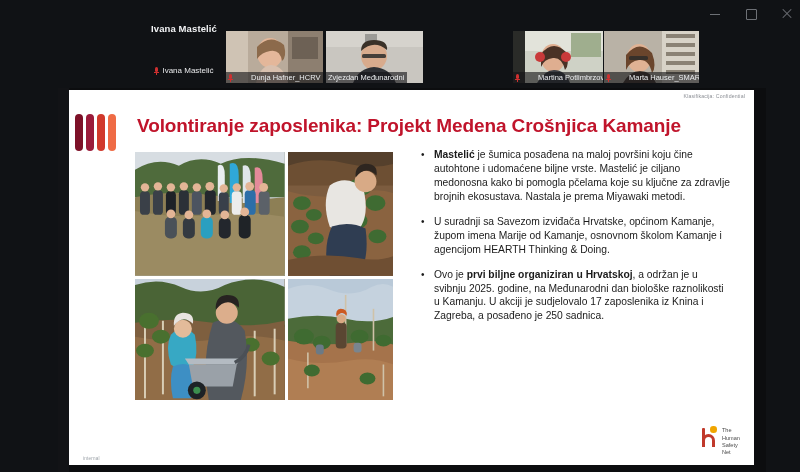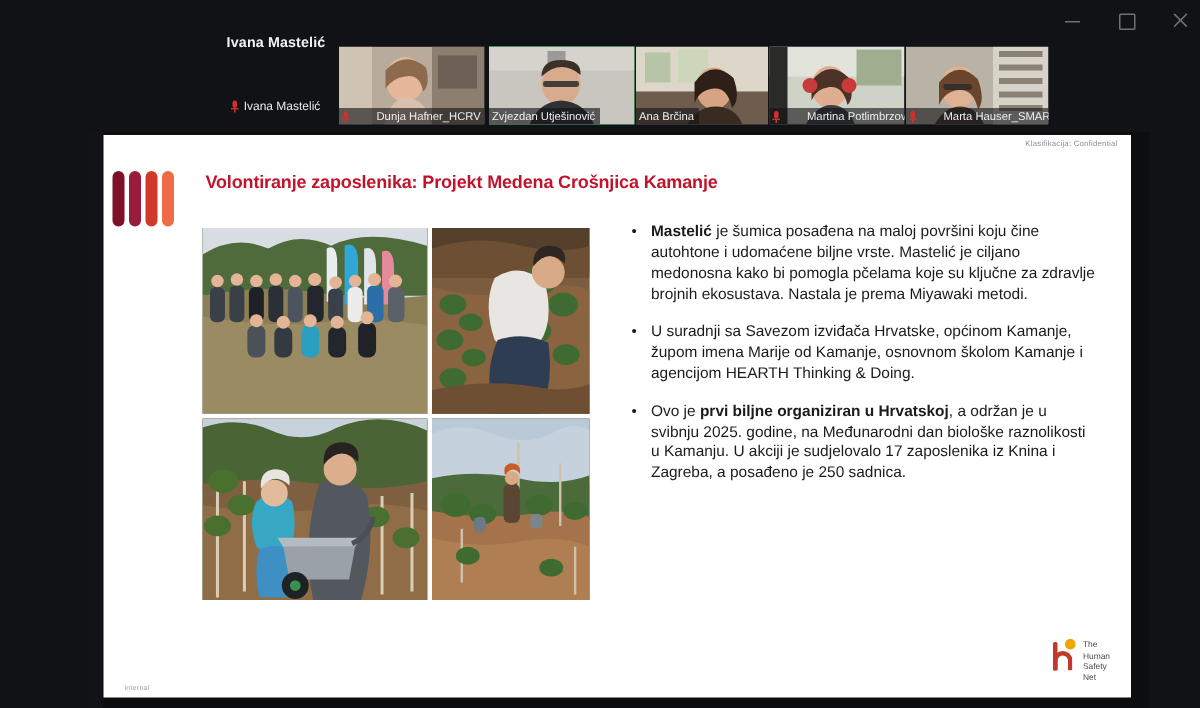--- a/index.html
+++ b/index.html
@@ -38,21 +38,21 @@
   
   .stage{position:absolute;left:58px;top:88px;width:708px;height:384px;background:#0c0d0f;}
   .darkbar{position:absolute;left:0;top:0;width:11px;height:384px;background:#121316;}
   .slide{position:absolute;left:11px;top:2px;width:685px;height:375px;background:#fff;overflow:hidden;}
 
   .klas{position:absolute;right:9px;top:3px;font-size:5.2px;color:#8d9096;letter-spacing:.15px;}
 
   .bars{position:absolute;left:6px;top:24px;display:flex;gap:3px;}
   .bars span{display:block;width:8px;height:37px;border-radius:4px;}
 
-  .title{position:absolute;left:68px;top:25px;right:20px;font-size:12px;font-weight:bold;color:#c0142b;letter-spacing:-.1px;line-height:1.15;}
+  .title{position:absolute;left:68px;top:25px;right:20px;font-size:19px;font-weight:bold;color:#c0142b;letter-spacing:-.1px;line-height:1.15;}
 
   
   .collage{position:absolute;left:66px;top:62px;width:258px;height:248px;display:grid;
            grid-template-columns:1.42fr 1fr;grid-template-rows:1.02fr 1fr;gap:3px;}
   .ph{position:relative;overflow:hidden;background:#5b6b4a;}
 
   
   .bullets{position:absolute;left:352px;top:58px;width:310px;color:#1b1b1b;font-size:10.3px;line-height:1.355;}
   .bul{display:flex;margin-bottom:11px;}
   .dot{flex:none;width:13px;color:#1b1b1b;font-size:10px;line-height:1.42;}
@@ -123,39 +123,24 @@
       <svg class="shot" viewBox="0 0 97 52" preserveAspectRatio="none">
         <rect width="97" height="52" fill="#c9c6c0"></rect>
         <rect x="0" y="0" width="97" height="16" fill="#d6d3cd"></rect>
         <rect x="39" y="3" width="12" height="9" fill="#9b9a96"></rect>
         <ellipse cx="48" cy="25" rx="13" ry="14" fill="#d8ab8d"></ellipse>
         <path d="M35 20 q13 -12 26 -1 q1 -10 -13 -10 q-13 0 -13 11 z" fill="#3a3128"></path>
         <rect x="36" y="23" width="24" height="4" rx="1.6" fill="#2b2b2b" opacity=".85"></rect>
         <path d="M27 52 q6 -15 21 -16 q16 1 22 16 z" fill="#2f3135"></path>
       </svg>
       <div class="nm">
-        <span>Zvjezdan Utješinović</span>
-      </div>
-    </div>
-
-    <div class="tile" style="left:408px;width:88px;">
-      <svg class="shot" viewBox="0 0 88 52" preserveAspectRatio="none">
-        <rect width="88" height="52" fill="#cfc8bb"></rect>
-        <rect x="0" y="0" width="88" height="30" fill="#ddd7c9"></rect>
-        <rect x="6" y="4" width="17" height="20" fill="#b8c4a6"></rect>
-        <rect x="28" y="2" width="20" height="22" fill="#cdd6b8"></rect>
-        <rect x="0" y="30" width="88" height="22" fill="#6e5c4c"></rect>
-        <ellipse cx="52" cy="28" rx="12" ry="14" fill="#d6a482"></ellipse>
-        <path d="M39 24 q12 -16 26 -3 q5 14 -1 20 q-3 -14 -12 -13 q-10 1 -13 10 z" fill="#2e2018"></path>
-        <path d="M34 52 q7 -12 19 -12 q13 0 18 12 z" fill="#3a2b22"></path>
-      </svg>
-      <div class="nm">
-        <span>Ana Brčina</span>
-      </div>
-    </div>
+        <span>Zvjezdan Međunarodni</span>
+      </div>
+    </div>
+
 
     <div class="tile" style="left:497px;width:90px;">
       <svg class="shot" viewBox="0 0 90 52" preserveAspectRatio="none">
         <rect width="90" height="52" fill="#cfd2c6"></rect>
         <rect x="0" y="0" width="90" height="20" fill="#e2e3da"></rect>
         <rect x="58" y="2" width="30" height="24" fill="#9fae8e"></rect>
         <rect x="0" y="0" width="12" height="52" fill="#2a2b28"></rect>
         <ellipse cx="40" cy="27" rx="12" ry="14" fill="#dfae90"></ellipse>
         <path d="M28 23 q12 -15 25 -2 q4 13 -1 18 q-3 -13 -12 -12 q-9 1 -12 9 z" fill="#4a3226"></path>
         <circle cx="27" cy="26" r="5" fill="#c93a3a"></circle>

